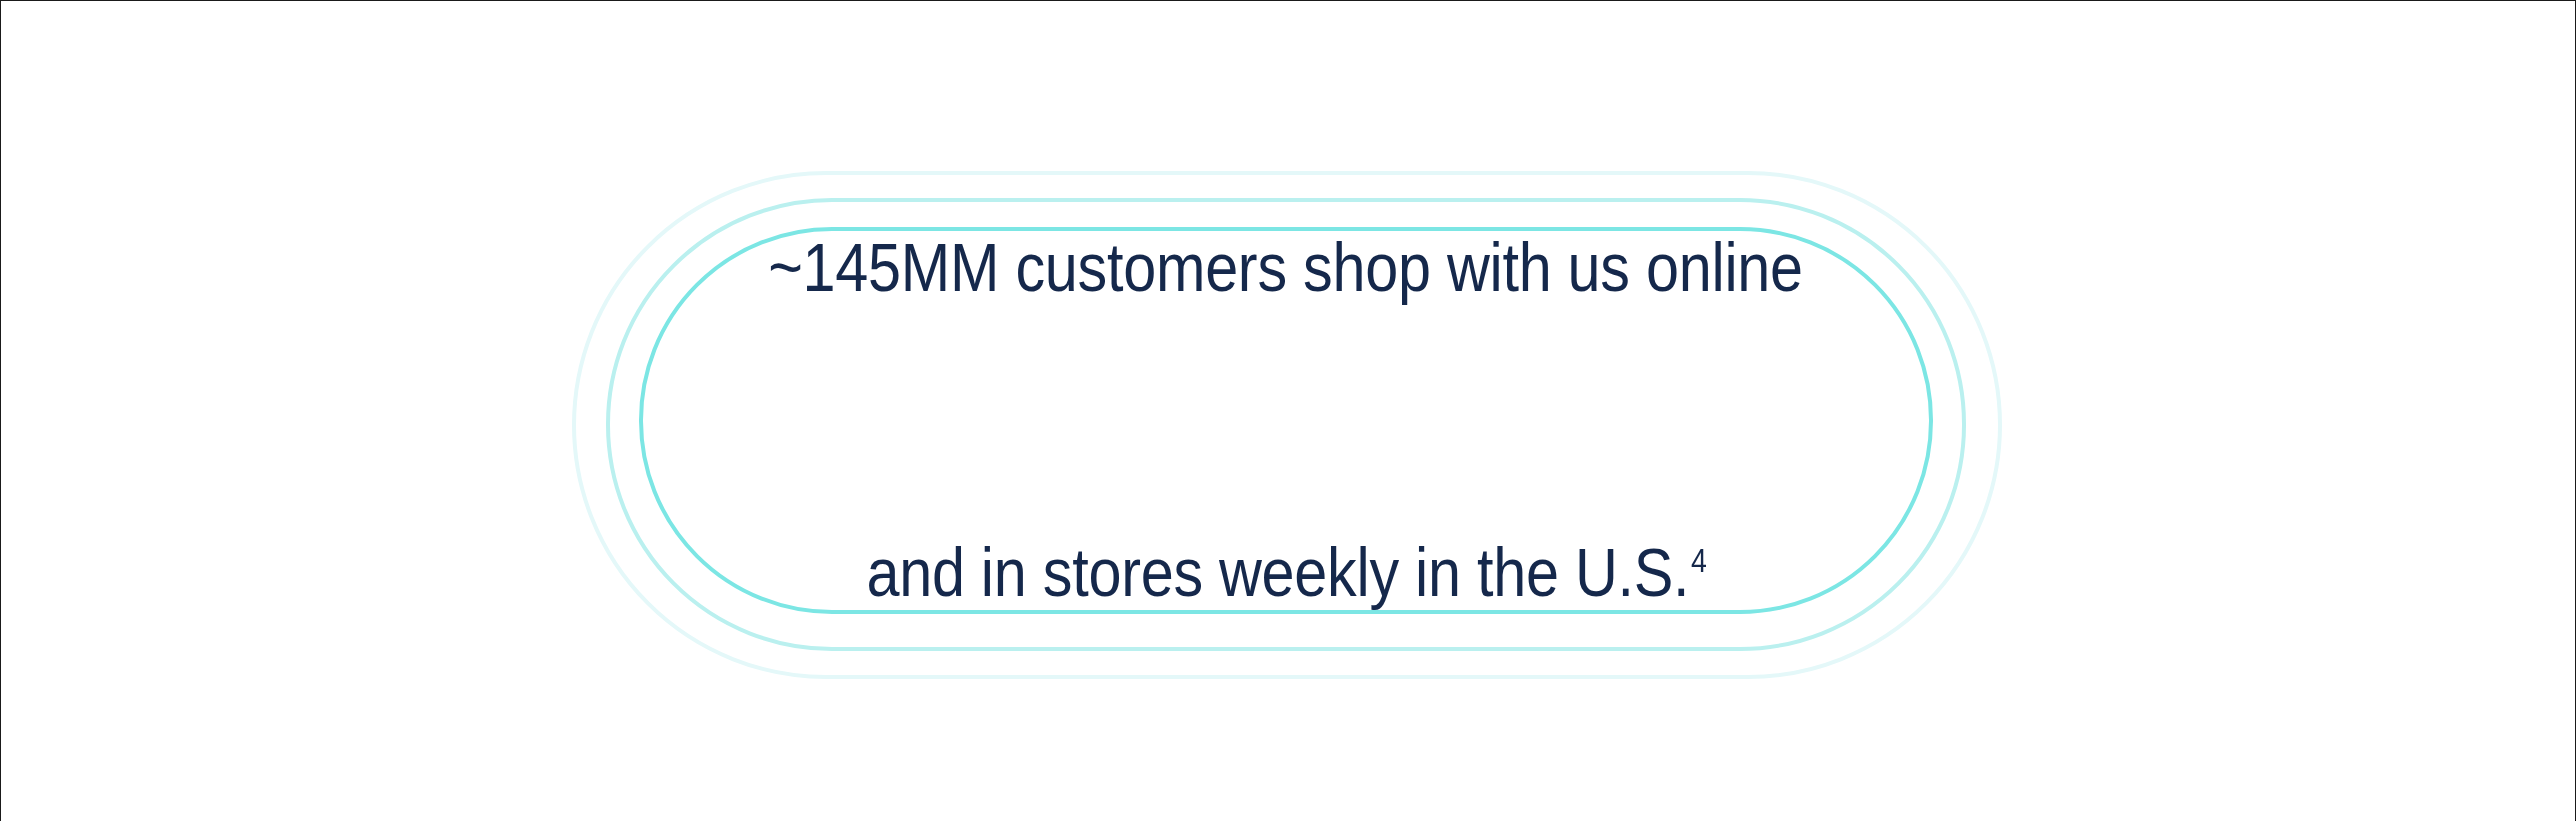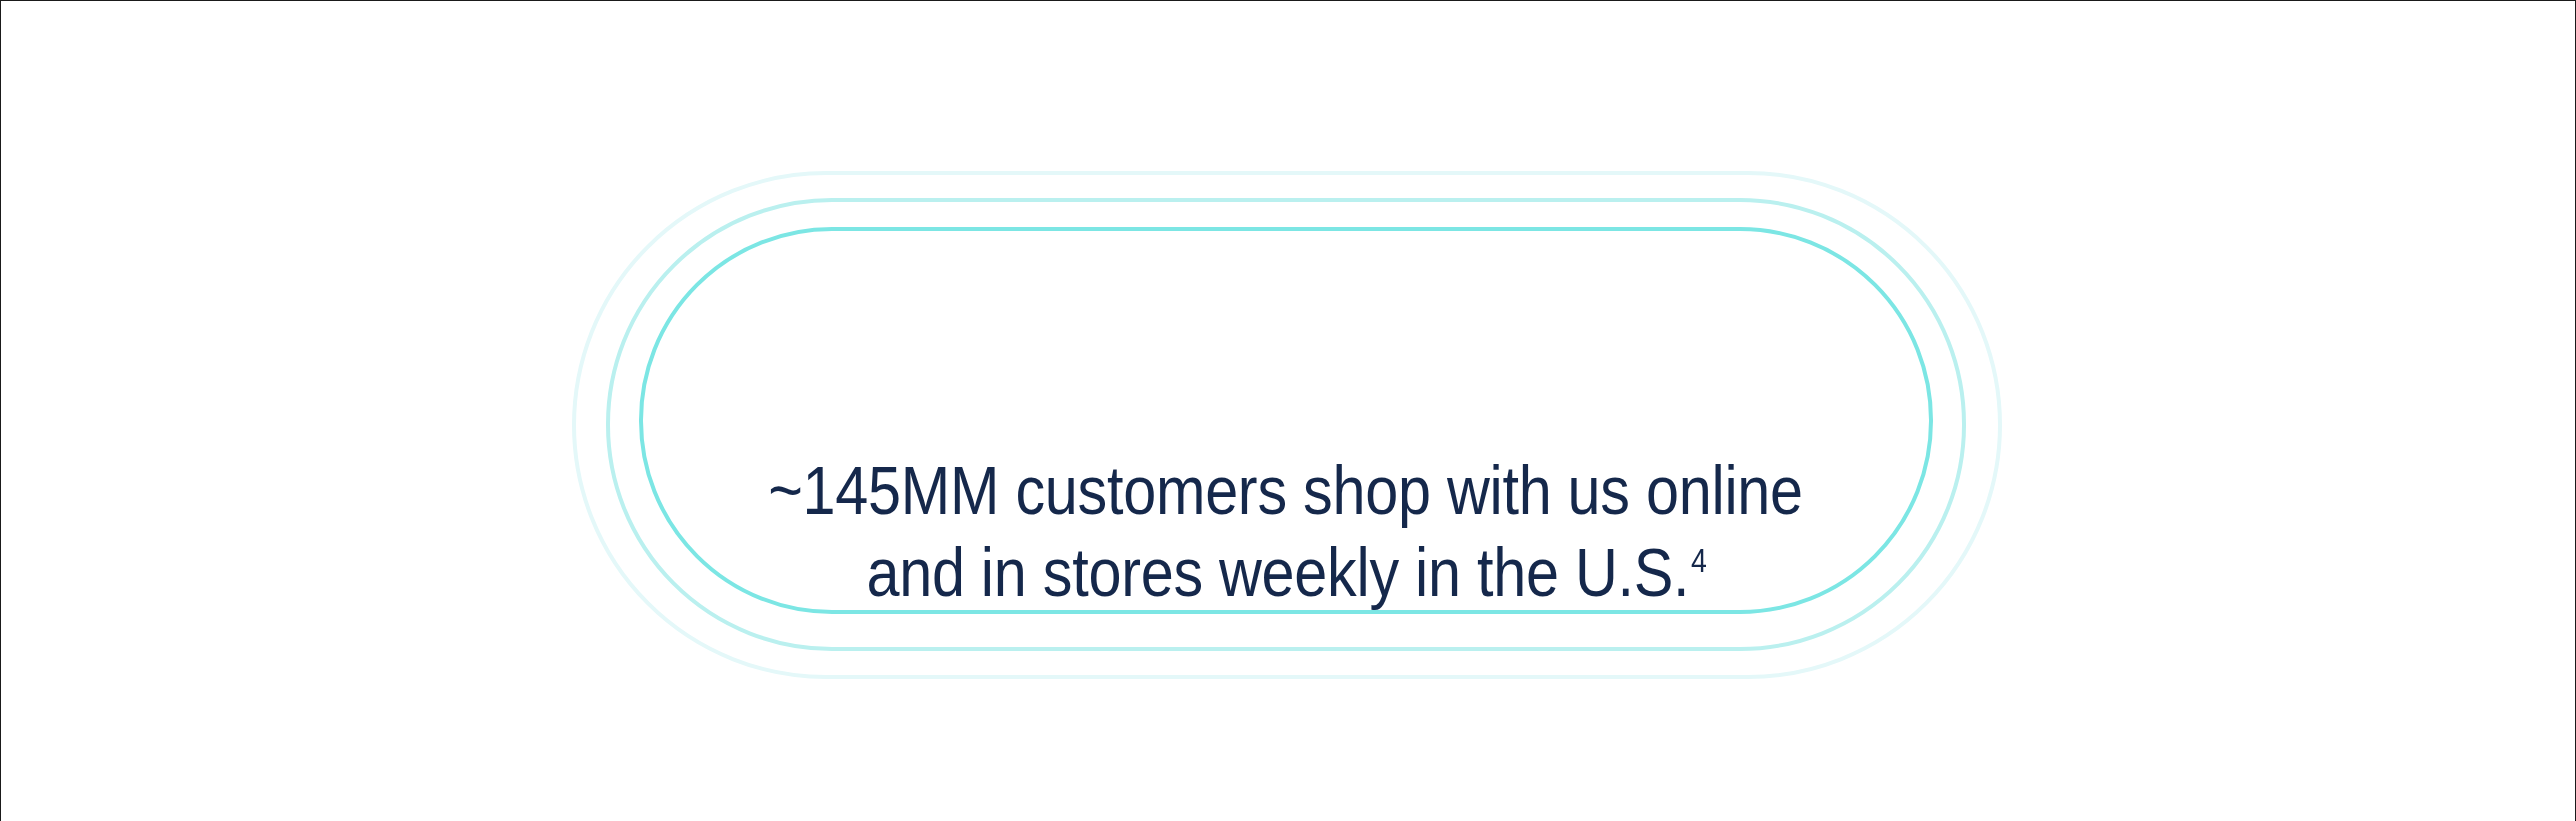--- a/index.html
+++ b/index.html
@@ -58,21 +58,21 @@
   
   .statement {
     position: absolute;
     left: 638px;
     top: 226px;
     width: 1294px;
     height: 387px;
     display: flex;
     flex-direction: column;
     align-items: center;
-    justify-content: flex-end;
+    justify-content: space-between;
     text-align: center;
   }
 
   .statement-line {
     display: block;
     color: #15284b;
     font-size: 69px;
     line-height: 82px;
     font-weight: 400;
     letter-spacing: -0.3px;

